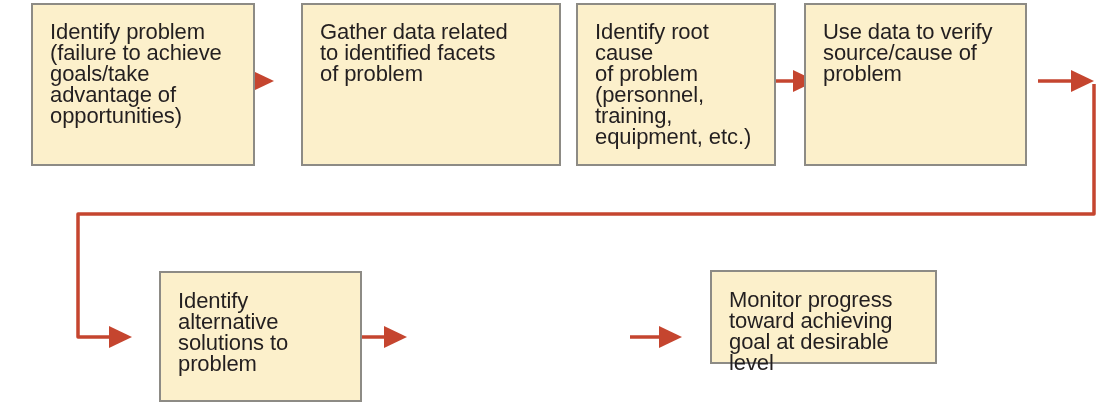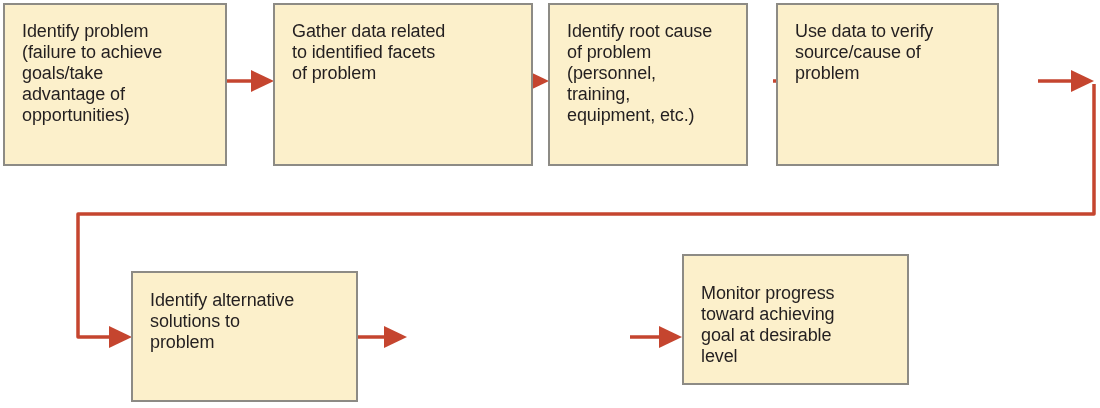--- a/index.html
+++ b/index.html
@@ -14,37 +14,38 @@
     background: var(--bg, #ffffff);
     font-family: "Liberation Sans", "DejaVu Sans", sans-serif;
     overflow: hidden;
   }
   .box {
     position: absolute;
     box-sizing: border-box;
     background: var(--box-fill, #fcf0cb);
     border: 2px solid var(--box-border, #8d8b85);
     color: var(--text, #231f20);
-    font-size: 18px;
+    font-size: 22px;
     line-height: 21px;
     letter-spacing: -0.1px;
     padding: 16px 12px 10px 17px;
+    margin-left: 28px;
   }
   .box-label {
     white-space: pre-line;
   }
   
   .b1 { left: 3px;   top: 3px; width: 224px; height: 163px; }
   .b2 { left: 273px; top: 3px; width: 260px; height: 163px; }
   .b3 { left: 548px; top: 3px; width: 200px; height: 163px; }
   .b4 { left: 776px; top: 3px; width: 223px; height: 163px; }
   
-  .b5 { left: 131px; top: 271px; width: 227px; height: 131px; padding-top: 17px; }
+  .b5 { left: 131px; top: 271px; width: 203px; height: 131px; padding-top: 17px; }
   .b6 { left: 406px; top: 271px; width: 224px; height: 131px; padding-top: 17px; }
-  .b7 { left: 682px; top: 254px; width: 227px; height: 131px; padding-top: 27px; }
+  .b7 { left: 682px; top: 270px; width: 227px; height: 94px; padding-top: 17px; }
 
   .arrow-layer {
     position: absolute;
     left: 0; top: 0;
     width: 1100px;
     height: 408px;
     pointer-events: none;
   }
   .arrow-layer .shaft {
     stroke: var(--arrow, #c5452f);

